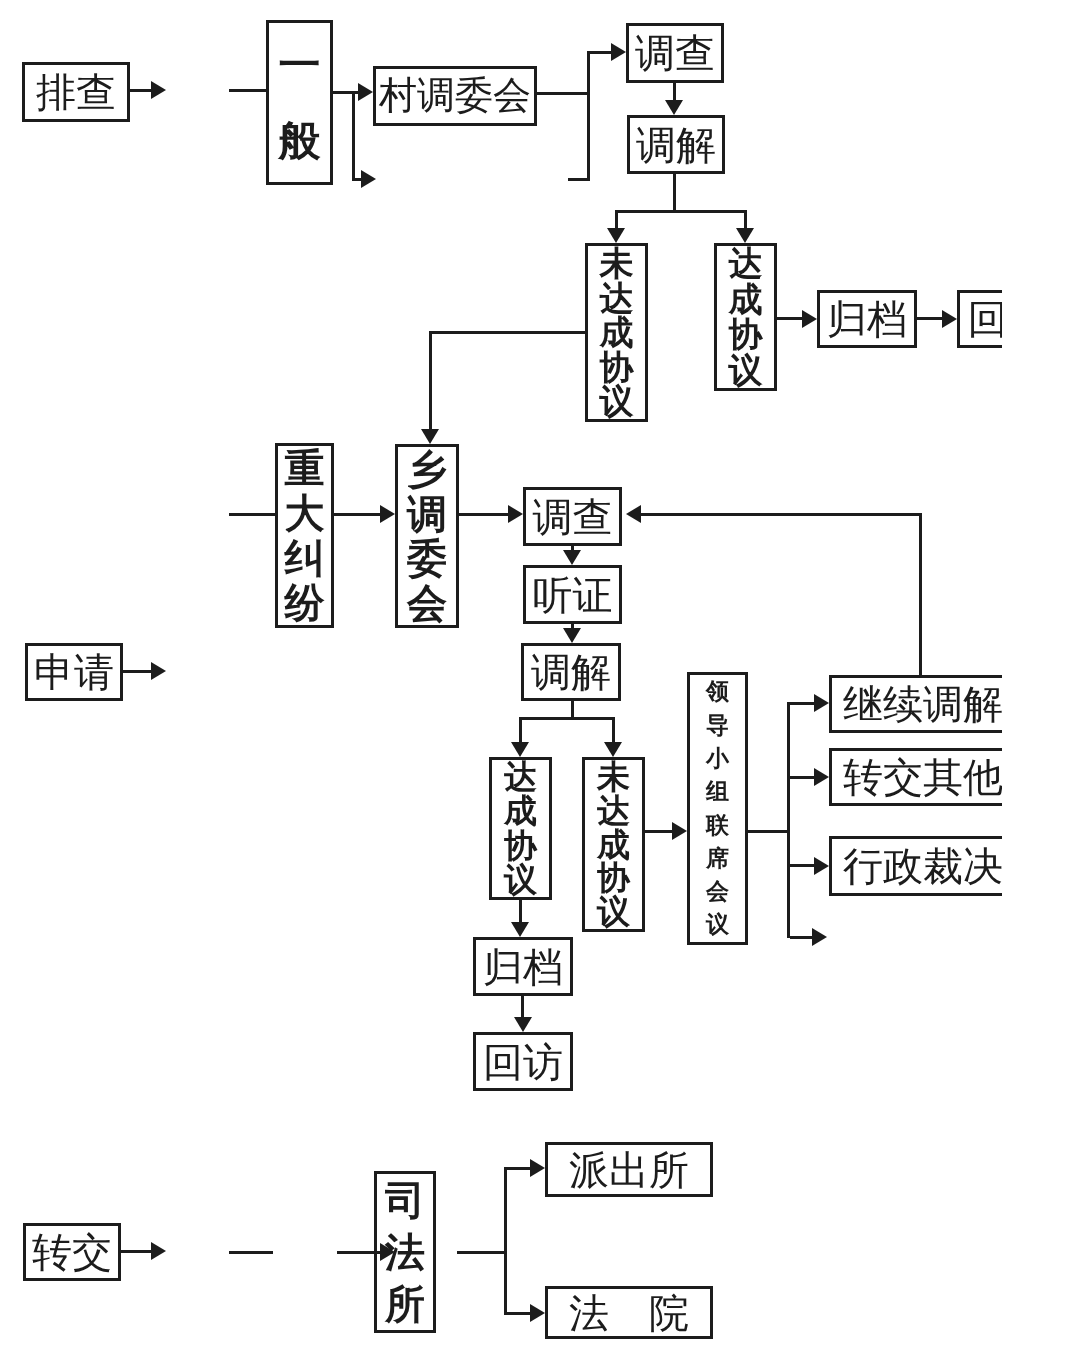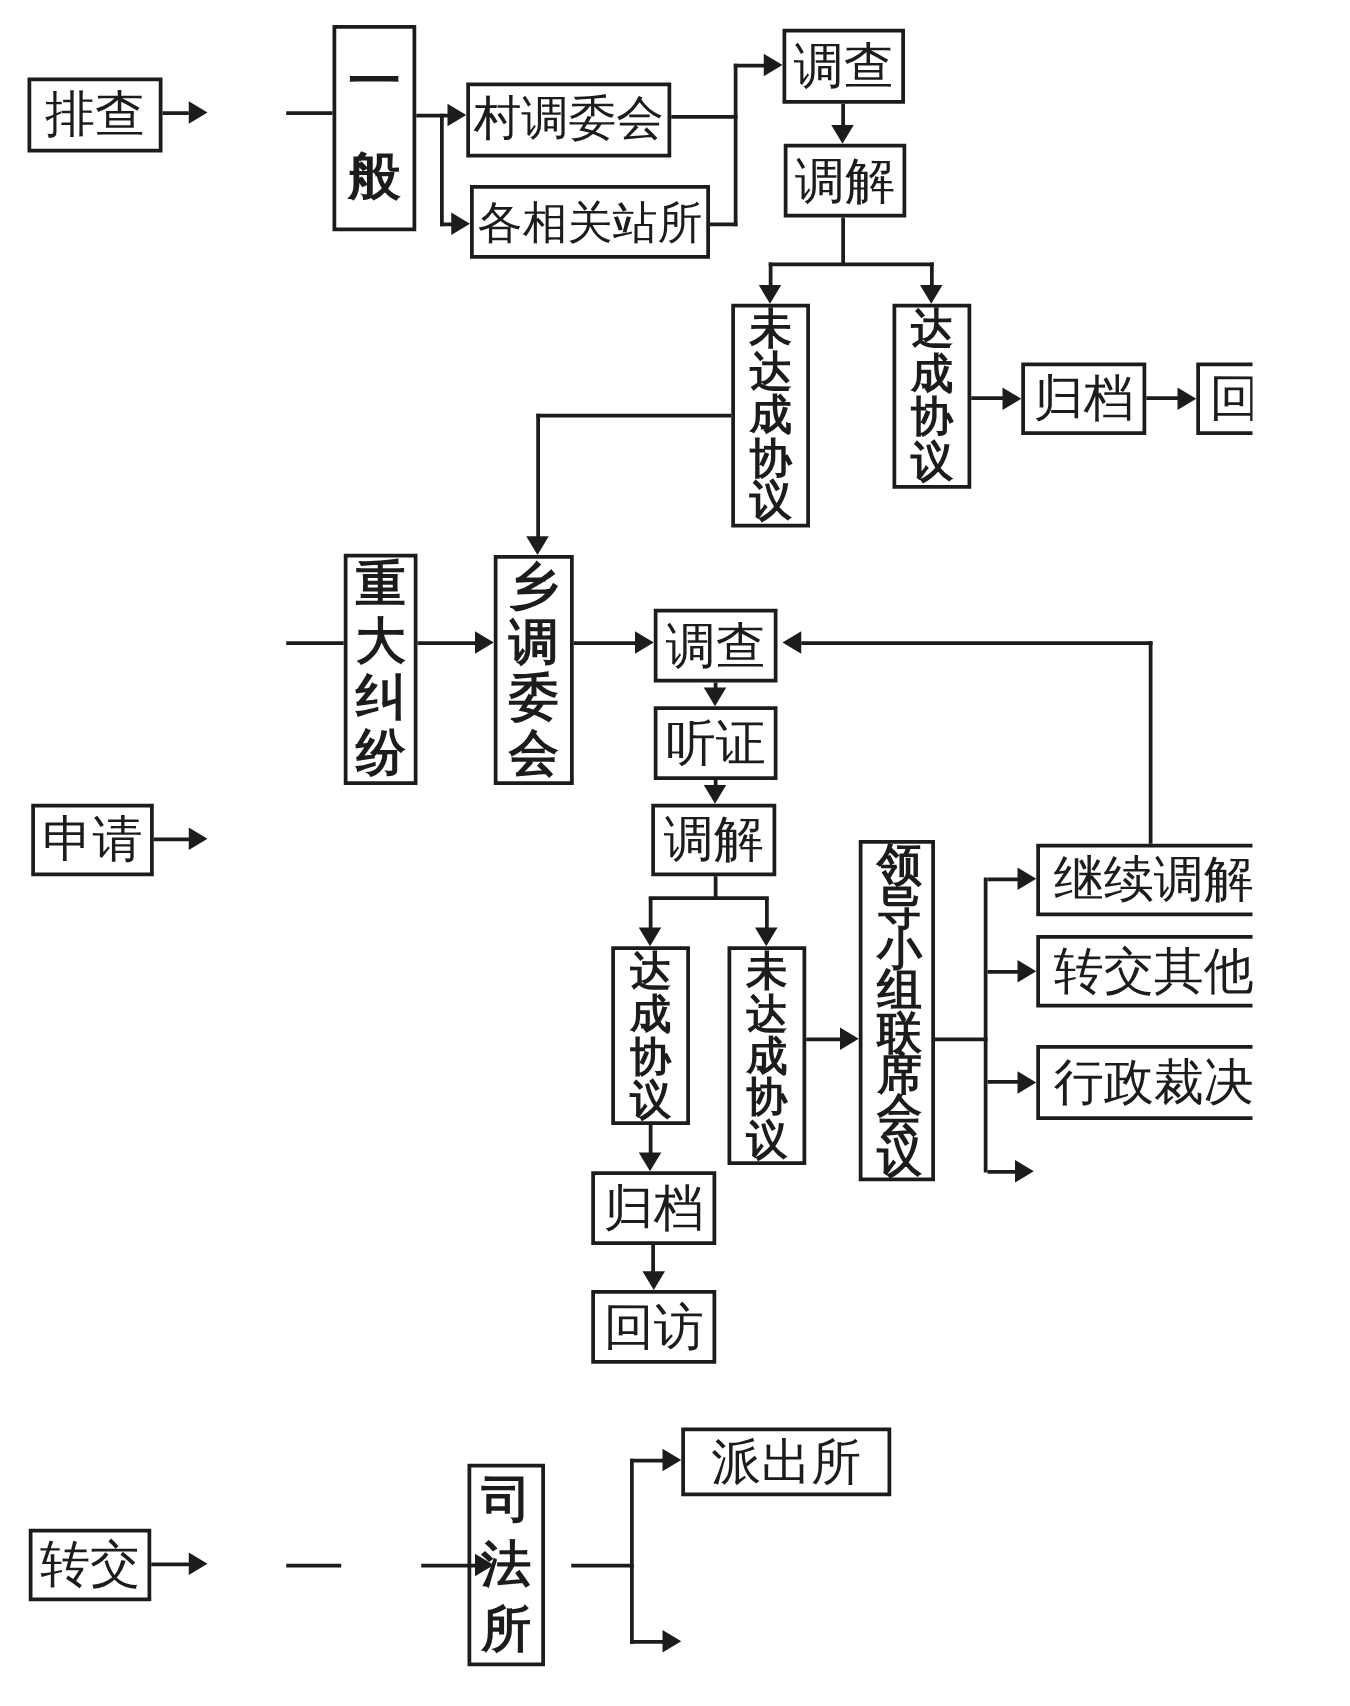--- a/index.html
+++ b/index.html
@@ -32,23 +32,20 @@
 
 
   <div class="node v" style="left:266px;top:20px;width:67px;height:165px;font-size:42px">
       <span class="lbl" style="width:42px;line-height:76px">一般</span>
     </div>
 
   <div class="node" style="left:373px;top:66px;width:164px;height:60px;font-size:38px">
       <span class="lbl">村调委会</span>
     </div>
 
-  <div class="node" style="left:376px;top:148px;width:192px;height:59px;font-size:36px">
-      <span class="lbl">各相关站所</span>
-    </div>
 
   <div class="node" style="left:626px;top:23px;width:98px;height:60px;font-size:40px">
       <span class="lbl">调查</span>
     </div>
 
   <div class="node" style="left:627px;top:115px;width:98px;height:59px;font-size:40px">
       <span class="lbl">调解</span>
     </div>
 
   <div class="node v" style="left:585px;top:243px;width:63px;height:179px;font-size:34px">
@@ -88,21 +85,21 @@
     </div>
 
   <div class="node v" style="left:489px;top:757px;width:63px;height:143px;font-size:33px">
       <span class="lbl" style="width:33px;line-height:34.2px">达成协议</span>
     </div>
 
   <div class="node v" style="left:582px;top:757px;width:63px;height:175px;font-size:33px">
       <span class="lbl" style="width:33px;line-height:33.8px">未达成协议</span>
     </div>
 
-  <div class="node v" style="left:687px;top:672px;width:61px;height:273px;font-size:36px">
+  <div class="node v" style="left:687px;top:672px;width:61px;height:273px;font-size:23px">
       <span class="lbl" style="width:32px;line-height:33.3px">领导小组联席会议</span>
     </div>
 
   <div class="node" style="left:829px;top:675px;width:188px;height:58px;font-size:40px">
       <span class="lbl">继续调解</span>
     </div>
 
   <div class="node" style="left:829px;top:748px;width:188px;height:58px;font-size:40px">
       <span class="lbl">转交其他</span>
     </div>
@@ -130,20 +127,23 @@
 
 
   <div class="node v" style="left:374px;top:1171px;width:62px;height:162px;font-size:40px">
       <span class="lbl" style="width:40px;line-height:52px">司法所</span>
     </div>
 
   <div class="node" style="left:545px;top:1142px;width:168px;height:55px;font-size:40px">
       <span class="lbl">派出所</span>
     </div>
 
+  <div class="node" style="left:545px;top:1286px;width:168px;height:53px;font-size:40px">
+      <span class="lbl">法　院</span>
+    </div>
 
   <div class="seg" style="left:130px;top:89px;width:21px;height:3px"></div>
   <div class="arr r" style="left:151px;top:81px"></div>
 
   <div class="seg" style="left:229px;top:89px;width:37px;height:3px"></div>
 
   <div class="seg" style="left:333px;top:91px;width:28px;height:3px"></div>
   <div class="arr r" style="left:358px;top:83px"></div>
   <div class="seg" style="left:352px;top:91px;width:3px;height:90px"></div>
   <div class="seg" style="left:352px;top:178px;width:10px;height:3px"></div>

